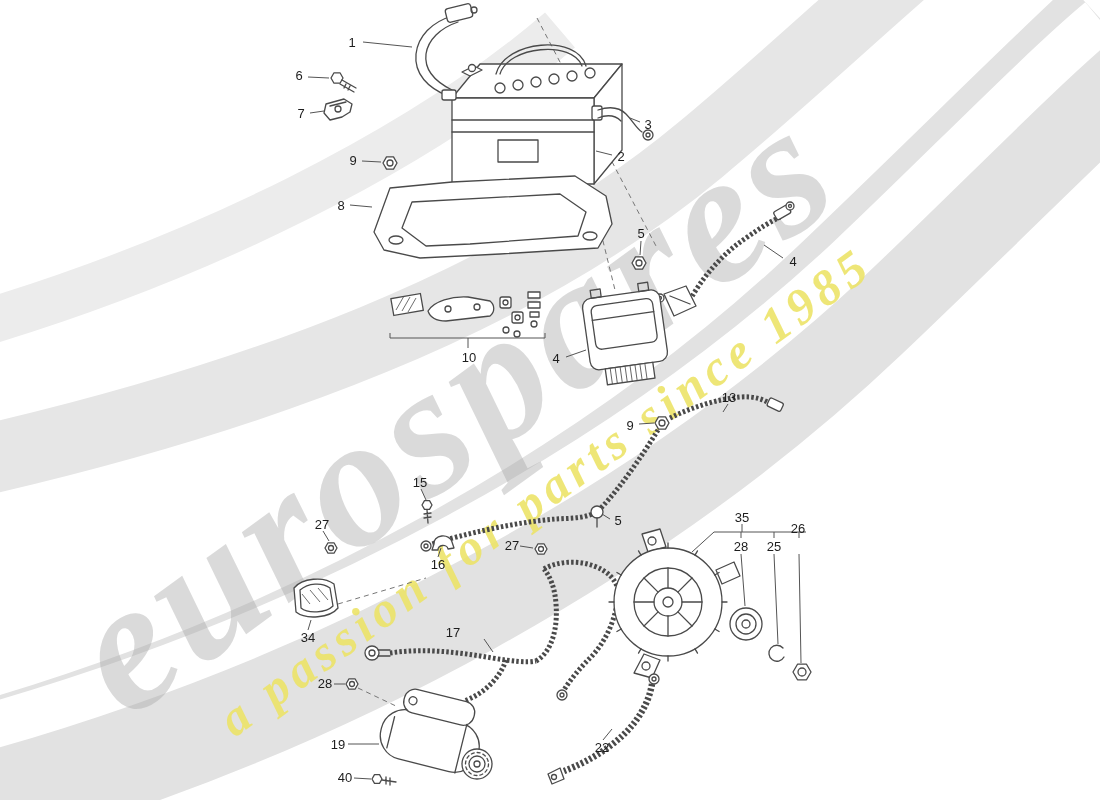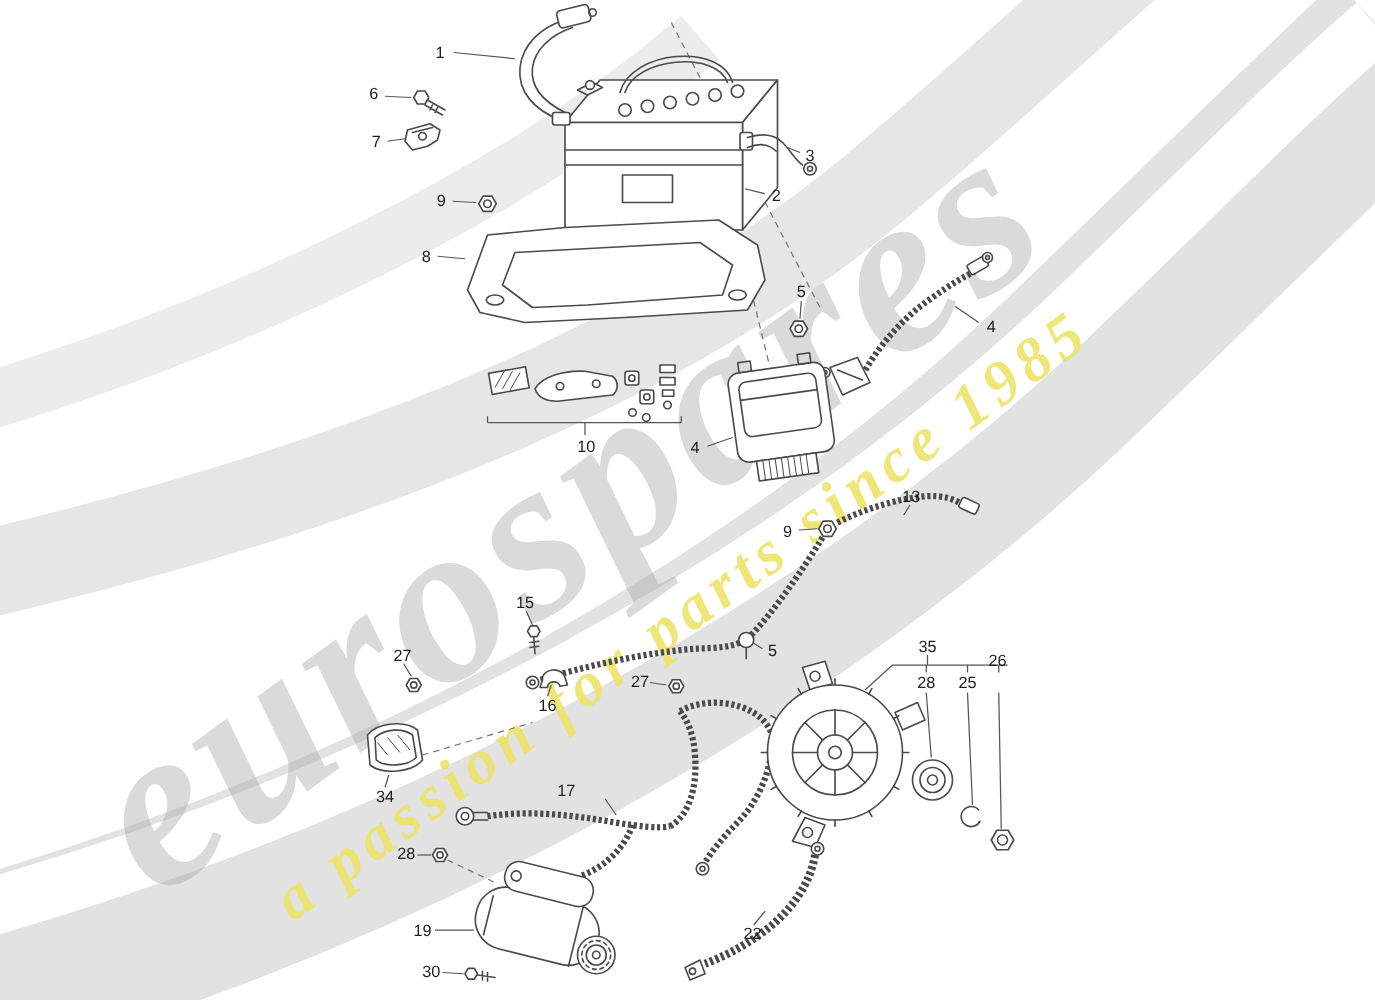--- a/index.html
+++ b/index.html
@@ -320,21 +320,21 @@
   <div class="co" style="left:353px;top:160px">9</div>
   <div class="co" style="left:469px;top:357px">10</div>
   <div class="co" style="left:556px;top:358px">4</div>
   <div class="co" style="left:630px;top:425px">9</div>
   <div class="co" style="left:729px;top:397px">13</div>
   <div class="co" style="left:618px;top:520px">5</div>
   <div class="co" style="left:420px;top:482px">15</div>
   <div class="co" style="left:438px;top:564px">16</div>
   <div class="co" style="left:453px;top:632px">17</div>
   <div class="co" style="left:338px;top:744px">19</div>
-  <div class="co" style="left:345px;top:777px">30</div>
+  <div class="co" style="left:345px;top:777px">40</div>
   <div class="co" style="left:308px;top:637px">34</div>
   <div class="co" style="left:602px;top:747px">22</div>
   <div class="co" style="left:742px;top:517px">35</div>
   <div class="co" style="left:741px;top:546px">28</div>
   <div class="co" style="left:774px;top:546px">25</div>
   <div class="co" style="left:798px;top:528px">26</div>
   <div class="co" style="left:322px;top:524px">27</div>
   <div class="co" style="left:512px;top:545px">27</div>
   <div class="co" style="left:325px;top:683px">28</div>
 

